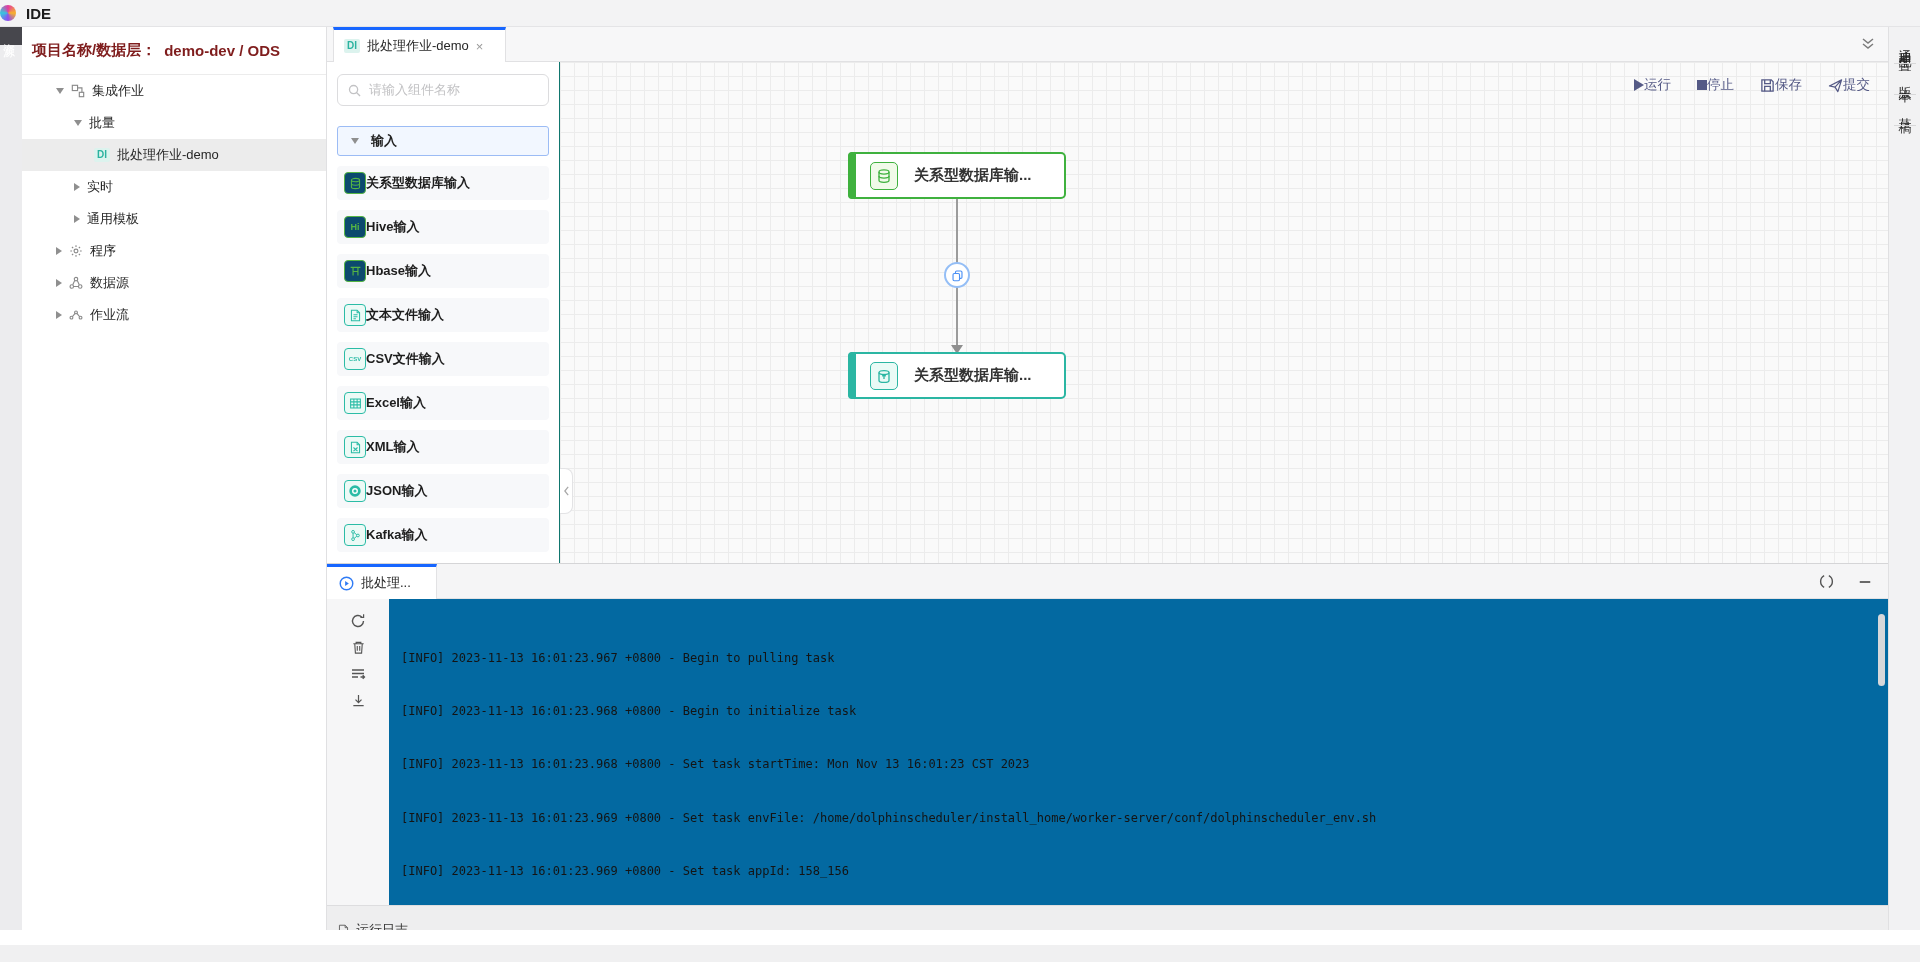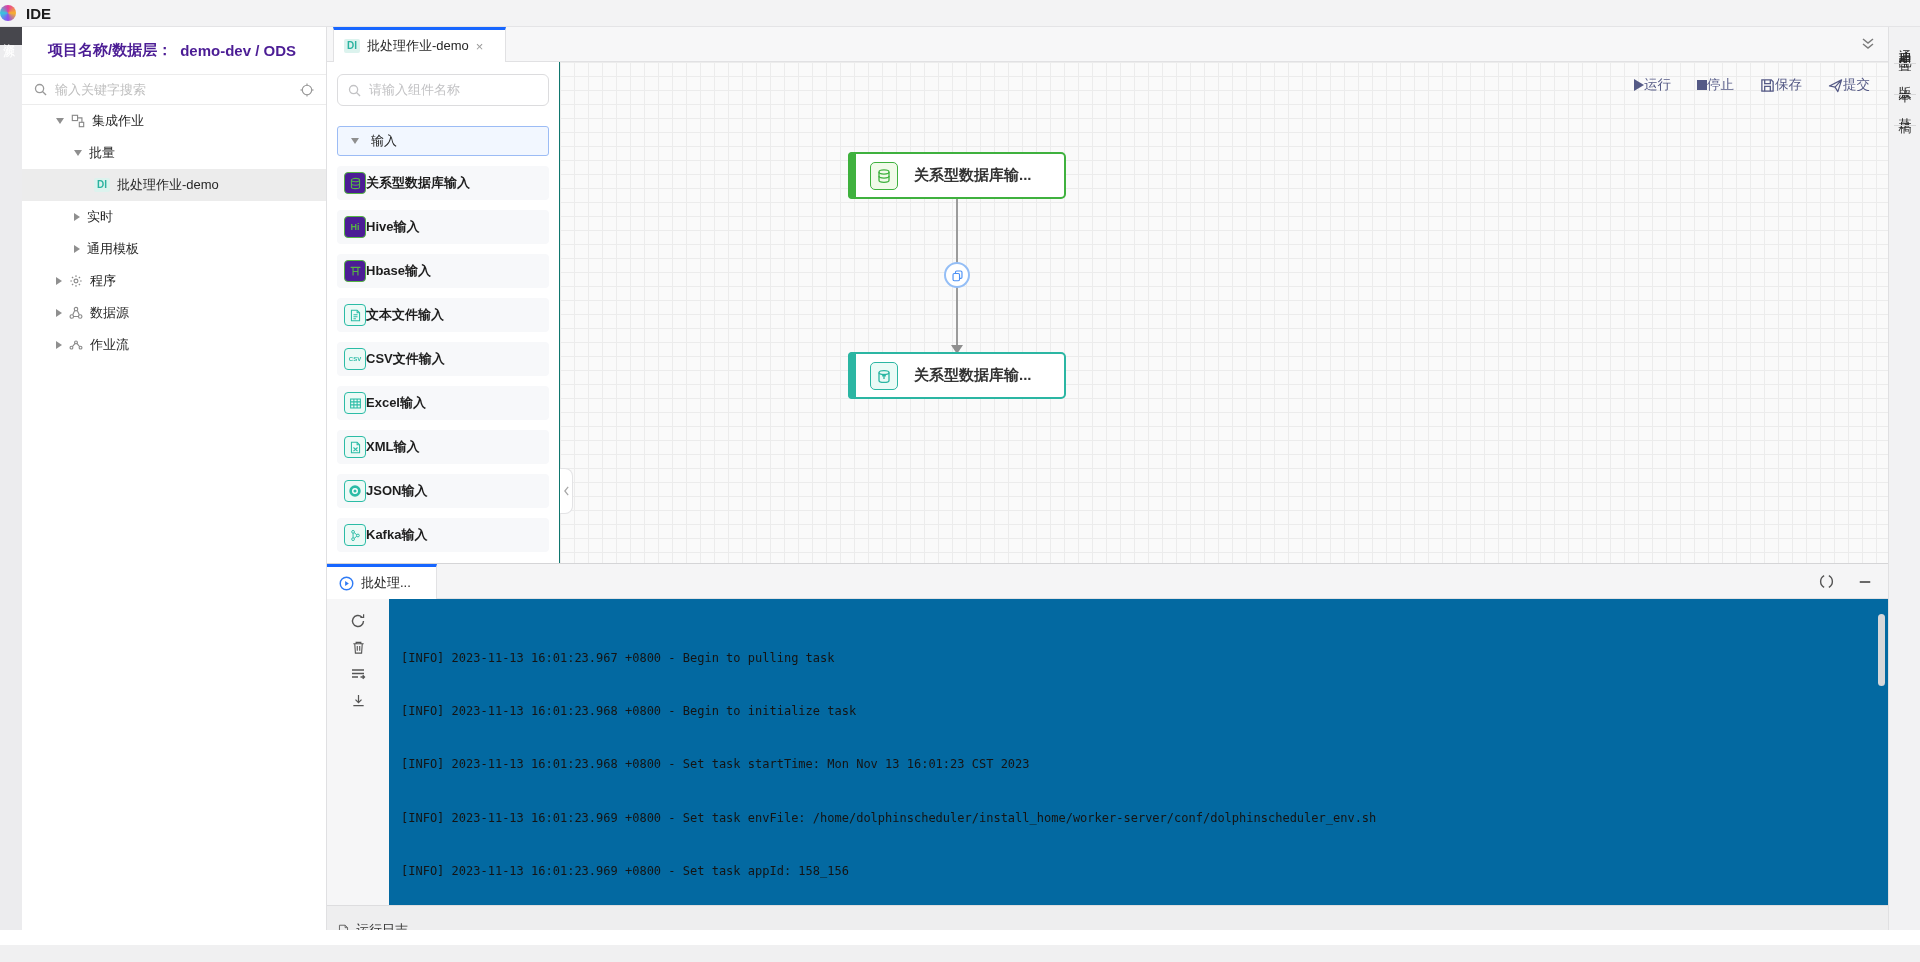--- a/index.html
+++ b/index.html
@@ -17,21 +17,21 @@
 
   
   #left-rail { left:0; top:27px; width:22px; height:903px; background:#ececee; }
   .rail-tab { width:22px; padding:7px 0; background:#47474d; color:#fff; font-size:12px;
               writing-mode:vertical-lr; text-orientation:upright; text-align:center; letter-spacing:2px; }
 
   
   #explorer { left:22px; top:27px; width:305px; height:903px; background:#fff;
               border-right:1px solid #e0e0e2; }
   #explorer-header { height:48px; border-bottom:1px solid #ececec; display:flex; align-items:center;
-                     padding-left:26px; font-size:15px; font-weight:bold; color:#4c1d95; }
+                     padding-left:10px; font-size:15px; font-weight:bold; color:#7f1d1d; }
   #explorer-header .val { margin-left:8px; }
   #explorer-search { height:30px; border-bottom:1px solid #ececec; display:flex; align-items:center;
                      padding:0 12px; color:#999; }
   #explorer-search .ph { flex:1; margin-left:8px; font-size:13px; color:#bfbfbf; }
   .tree-row { height:32px; display:flex; align-items:center; font-size:13px; color:#262626; gap:7px; }
   .tree-row.sel { background:#ececec; }
   .ind0 { padding-left:34px; } .ind1 { padding-left:52px; } .ind2 { padding-left:72px; }
   .caret-down { width:0; height:0; border-left:4.5px solid transparent; border-right:4.5px solid transparent;
                 border-top:6px solid #8f8f8f; }
   .caret-right { width:0; height:0; border-top:4.5px solid transparent; border-bottom:4.5px solid transparent;
@@ -51,27 +51,27 @@
   #tabbar-collapse { position:absolute; right:12px; top:9px; color:#7b7b7b; }
 
   
   #palette { left:327px; top:62px; width:233px; height:501px; background:#fff;
              border-right:1px solid #0f766e; overflow:hidden; }
   #palette-search { margin:12px 10px 0; height:32px; border:1px solid #dcdcde; border-radius:6px;
                     display:flex; align-items:center; padding:0 10px; color:#c2c2c4; }
   #palette-search .ph { margin-left:8px; font-size:13px; }
   #palette-group { margin:20px 10px 0; height:30px; background:#f2f7ff; border:1px solid #9cbcf5;
                    border-radius:3px; display:flex; align-items:center; gap:12px; padding:0 13px; }
-  #palette-group .g { font-size:13px; font-weight:400; color:#222; }
+  #palette-group .g { font-size:13px; font-weight:700; color:#222; }
   .p-item { margin:10px 10px 0; height:34px; background:#f7f8fa; border-radius:4px;
             display:flex; align-items:center; padding:0 7px; }
   .p-ico { width:22px; height:22px; border-radius:4px; border:1.3px solid currentColor;
            display:flex; align-items:center; justify-content:center; flex:none;
            font-size:9px; font-weight:bold; }
-  .p-ico.green { color:#55b544; background:#4c1d95; }
+  .p-ico.green { color:#55b544; background:#0c4a6e; }
   .p-ico.teal  { color:#2bbcA6; background:#ecfaf6; }
   .p-label { font-size:13px; font-weight:600; color:#1d1d1d; }
 
   
   #canvas { left:560px; top:62px; width:1328px; height:501px; background:#fafafa;
             background-image:linear-gradient(to right,#ececec 1px,transparent 1px),
                              linear-gradient(to bottom,#ececec 1px,transparent 1px);
             background-size:14px 14px; overflow:hidden; }
   #canvas-toolbar { position:absolute; top:14px; right:18px; display:flex; gap:26px;
                     color:#555a86; font-size:13.5px; align-items:center; }
@@ -144,38 +144,20 @@
 
 <div id="left-rail" class="abs">
   <div class="rail-tab">资源</div>
 </div>
 
 <div id="explorer" class="abs">
   <div id="explorer-header">
     <span>项目名称/数据层：</span>
     <span class="val">demo-dev / ODS</span>
   </div>
-  <div id="explorer-search">
-    <span>
-      <svg width="13" height="13" viewBox="0 0 14 14" fill="none" stroke="currentColor" stroke-width="1.4">
-          <circle cx="6" cy="6" r="4.4"></circle>
-          <line x1="9.4" y1="9.4" x2="13" y2="13"></line>
-        </svg>
-    </span>
-    <span class="ph">输入关键字搜索</span>
-    <span>
-      <svg width="14" height="14" viewBox="0 0 16 16" fill="none" stroke="#9a9a9a" stroke-width="1.3">
-          <circle cx="8" cy="8" r="5.4"></circle>
-          <line x1="8" y1="0.5" x2="8" y2="3.5"></line>
-          <line x1="8" y1="12.5" x2="8" y2="15.5"></line>
-          <line x1="0.5" y1="8" x2="3.5" y2="8"></line>
-          <line x1="12.5" y1="8" x2="15.5" y2="8"></line>
-        </svg>
-    </span>
-  </div>
 
   <div class="tree-row ind0">
     <span class="caret-down"></span>
     <span class="tree-ico">
       <svg width="14" height="14" viewBox="0 0 16 16" fill="none" stroke="currentColor" stroke-width="1.3">
           <rect x="1.5" y="1.5" width="6" height="6"></rect>
           <rect x="9.5" y="9.5" width="5" height="5"></rect>
           <path d="M7.5 4.5h5v5"></path>
         </svg>
     </span>

